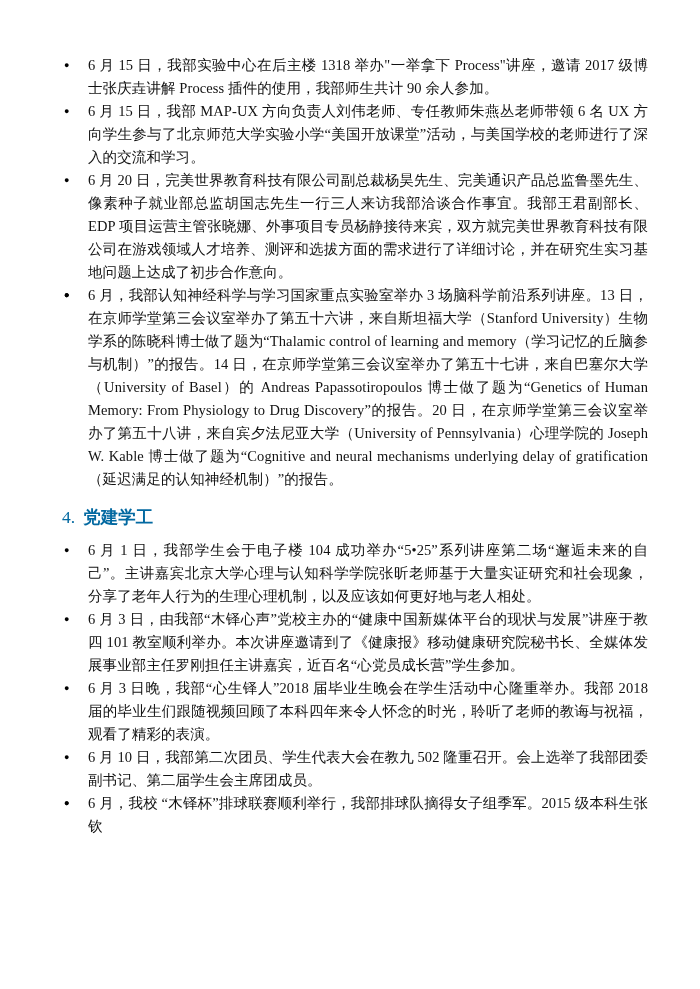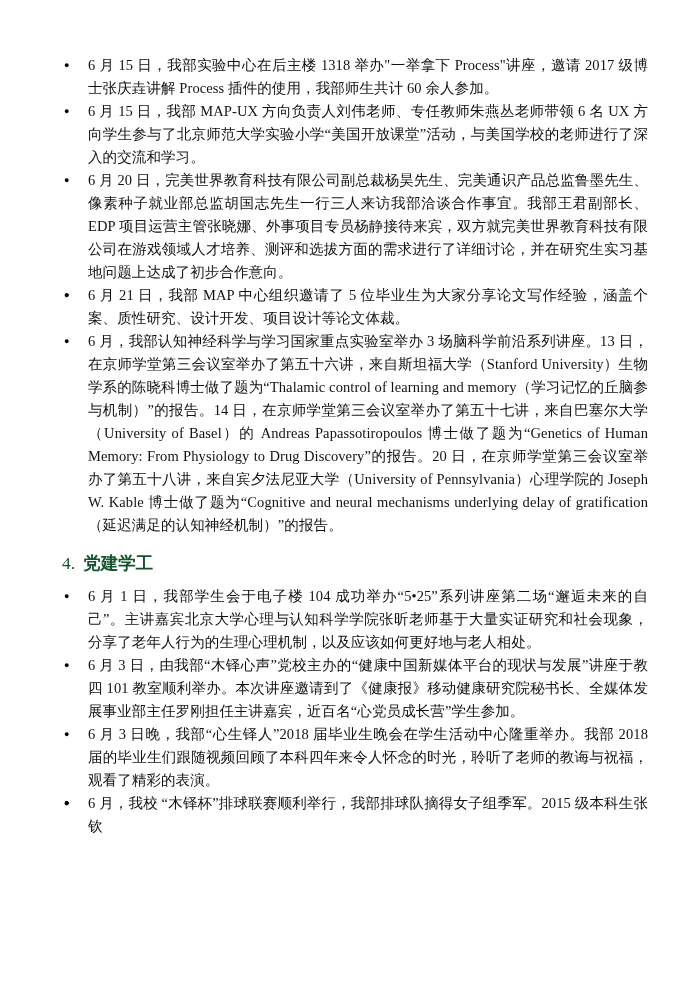--- a/index.html
+++ b/index.html
@@ -31,52 +31,51 @@
     font-size: 9px;
     line-height: 23px;
     color: #000000;
   }
   h2.section-heading {
     margin: 14px 0 10px 0;
     font-family: "Liberation Sans", "DejaVu Sans", sans-serif;
     font-weight: bold;
     font-size: 17.5px;
     line-height: 24px;
-    color: #14532d;
+    color: #0369a1;
   }
   h2.section-heading .sec-num {
     font-family: "Liberation Serif", "DejaVu Serif", serif;
     font-weight: normal;
     margin-right: 8px;
   }
 </style>
 </head>
 <body>
 
 <div class="page">
 
   <ul class="bullets">
     <li class="item">
       <span class="bullet">●</span>
-      <span>6 月 15 日，我部实验中心在后主楼 1318 举办"一举拿下 Process"讲座，邀请 2017 级博士张庆垚讲解 Process 插件的使用，我部师生共计 60 余人参加。</span>
+      <span>6 月 15 日，我部实验中心在后主楼 1318 举办"一举拿下 Process"讲座，邀请 2017 级博士张庆垚讲解 Process 插件的使用，我部师生共计 90 余人参加。</span>
     </li>
     <li class="item">
       <span class="bullet">●</span>
       <span>6 月 15 日，我部 MAP-UX 方向负责人刘伟老师、专任教师朱燕丛老师带领 6 名 UX 方向学生参与了北京师范大学实验小学“美国开放课堂”活动，与美国学校的老师进行了深入的交流和学习。</span>
     </li>
     <li class="item">
       <span class="bullet">●</span>
       <span>6 月 20 日，完美世界教育科技有限公司副总裁杨昊先生、完美通识产品总监鲁墨先生、像素种子就业部总监胡国志先生一行三人来访我部洽谈合作事宜。我部王君副部长、EDP 项目运营主管张晓娜、外事项目专员杨静接待来宾，双方就完美世界教育科技有限公司在游戏领域人才培养、测评和选拔方面的需求进行了详细讨论，并在研究生实习基地问题上达成了初步合作意向。</span>
     </li>
     <li class="item">
       <span class="bullet">●</span>
     </li>
     <li class="item">
       <span class="bullet">●</span>
-      <span>6 月 21 日，我部 MAP 中心组织邀请了 5 位毕业生为大家分享论文写作经验，涵盖个案、质性研究、设计开发、项目设计等论文体裁。</span>
     </li>
     <li class="item">
       <span class="bullet">●</span>
       <span>6 月，我部认知神经科学与学习国家重点实验室举办 3 场脑科学前沿系列讲座。13 日，在京师学堂第三会议室举办了第五十六讲，来自斯坦福大学（Stanford University）生物学系的陈晓科博士做了题为“Thalamic control of learning and memory（学习记忆的丘脑参与机制）”的报告。14 日，在京师学堂第三会议室举办了第五十七讲，来自巴塞尔大学（University of Basel）的 Andreas Papassotiropoulos 博士做了题为“Genetics of Human Memory: From Physiology to Drug Discovery”的报告。20 日，在京师学堂第三会议室举办了第五十八讲，来自宾夕法尼亚大学（University of Pennsylvania）心理学院的 Joseph W. Kable 博士做了题为“Cognitive and neural mechanisms underlying delay of gratification（延迟满足的认知神经机制）”的报告。</span>
     </li>
   </ul>
 
   <h2 class="section-heading">
     <span class="sec-num">4.</span><span>党建学工</span>
   </h2>
@@ -89,20 +88,21 @@
     <li class="item">
       <span class="bullet">●</span>
       <span>6 月 3 日，由我部“木铎心声”党校主办的“健康中国新媒体平台的现状与发展”讲座于教四 101 教室顺利举办。本次讲座邀请到了《健康报》移动健康研究院秘书长、全媒体发展事业部主任罗刚担任主讲嘉宾，近百名“心党员成长营”学生参加。</span>
     </li>
     <li class="item">
       <span class="bullet">●</span>
       <span>6 月 3 日晚，我部“心生铎人”2018 届毕业生晚会在学生活动中心隆重举办。我部 2018 届的毕业生们跟随视频回顾了本科四年来令人怀念的时光，聆听了老师的教诲与祝福，观看了精彩的表演。</span>
     </li>
     <li class="item">
       <span class="bullet">●</span>
+      <span>6 月 10 日，我部第二次团员、学生代表大会在教九 502 隆重召开。会上选举了我部团委副书记、第二届学生会主席团成员。</span>
     </li>
     <li class="item">
       <span class="bullet">●</span>
     </li>
     <li class="item">
       <span class="bullet">●</span>
       <span>6 月，我校 “木铎杯”排球联赛顺利举行，我部排球队摘得女子组季军。2015 级本科生张钦</span>
     </li>
   </ul>
 

